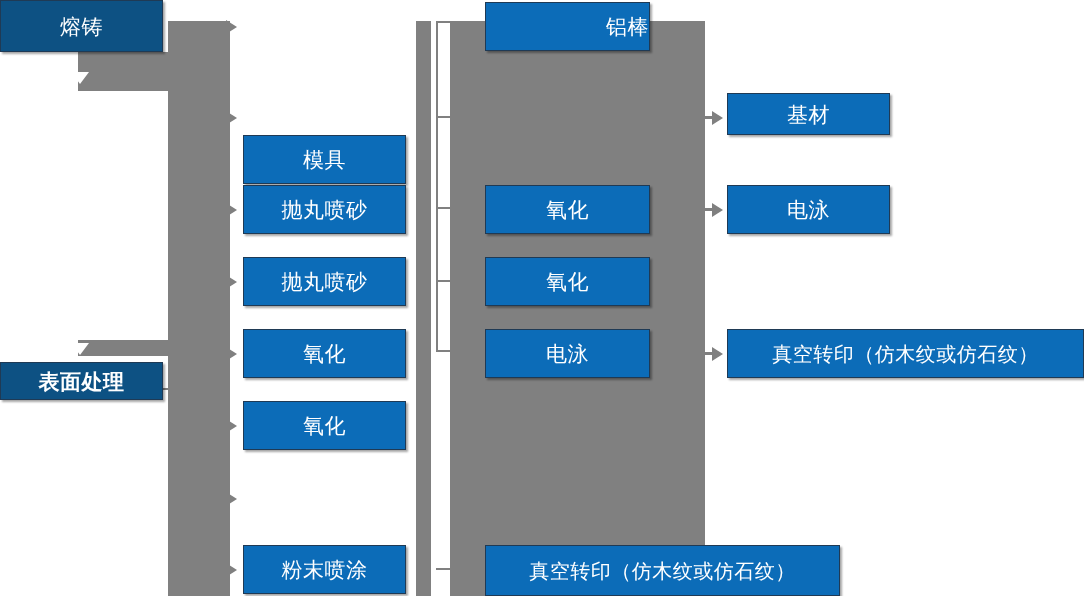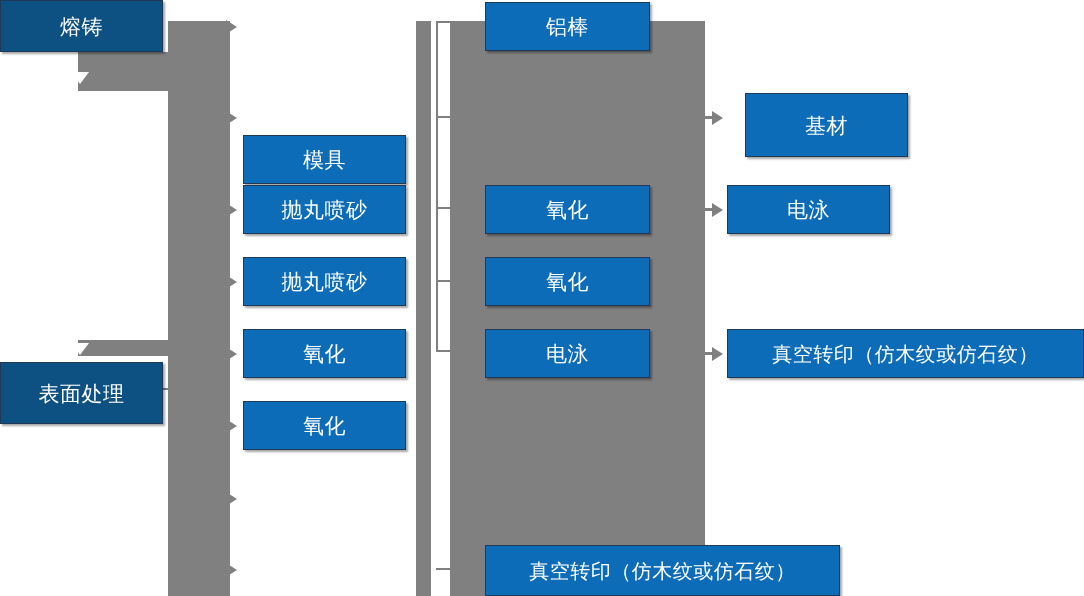--- a/index.html
+++ b/index.html
@@ -126,57 +126,60 @@
 
   <div class="arrow-stub" style="left:705px; top:208px; width:9px;"></div>
   <div class="arrow" style="left:712px; top:203px;"></div>
 
   <div class="arrow-stub" style="left:705px; top:352px; width:9px;"></div>
   <div class="arrow" style="left:712px; top:347px;"></div>
 
   <div class="box dark" style="left:0px; top:0px; width:163px; height:52px;">
     <span>熔铸</span>
   </div>
-  <div class="box dark" style="left:0px; top:362px; width:163px; height:62px;">
+  <div class="box dark" style="left:0px; top:362px; width:163px; height:38px;font-weight:bold;">
     <span>表面处理</span>
   </div>
 
   <div class="box light" style="left:243px; top:93px; width:163px; height:49px;margin-top:42px;">
     <span>模具</span>
   </div>
   <div class="box light" style="left:243px; top:185px; width:163px; height:49px;">
     <span>抛丸喷砂</span>
   </div>
   <div class="box light" style="left:243px; top:257px; width:163px; height:49px;">
     <span>抛丸喷砂</span>
   </div>
   <div class="box light" style="left:243px; top:329px; width:163px; height:49px;">
     <span>氧化</span>
   </div>
   <div class="box light" style="left:243px; top:401px; width:163px; height:49px;">
     <span>氧化</span>
   </div>
+  <div class="box light" style="left:243px; top:545px; width:163px; height:49px;">
+    <span>粉末喷涂</span>
+  </div>
 
-  <div class="box light" style="left:485px; top:2px; width:165px; height:49px;">
+  <div class="box light" style="left:485px; top:2px; width:165px; height:49px;justify-content:flex-end;">
     <span>铝棒</span>
   </div>
   <div class="box light" style="left:485px; top:185px; width:165px; height:49px;">
     <span>氧化</span>
   </div>
   <div class="box light" style="left:485px; top:257px; width:165px; height:49px;">
     <span>氧化</span>
   </div>
   <div class="box light" style="left:485px; top:329px; width:165px; height:49px;">
     <span>电泳</span>
   </div>
   <div class="box light small-text" style="left:485px; top:545px; width:355px; height:51px;">
     <span>真空转印（仿木纹或仿石纹）</span>
   </div>
 
-  <div class="box light" style="left:727px; top:93px; width:163px; height:64px;margin-left:18px;">
+  <div class="box light" style="left:727px; top:93px; width:163px; height:42px;">
     <span>基材</span>
   </div>
   <div class="box light" style="left:727px; top:185px; width:163px; height:49px;">
     <span>电泳</span>
   </div>
   <div class="box light small-text" style="left:727px; top:329px; width:357px; height:49px;">
     <span>真空转印（仿木纹或仿石纹）</span>
   </div>
 
 </div>

